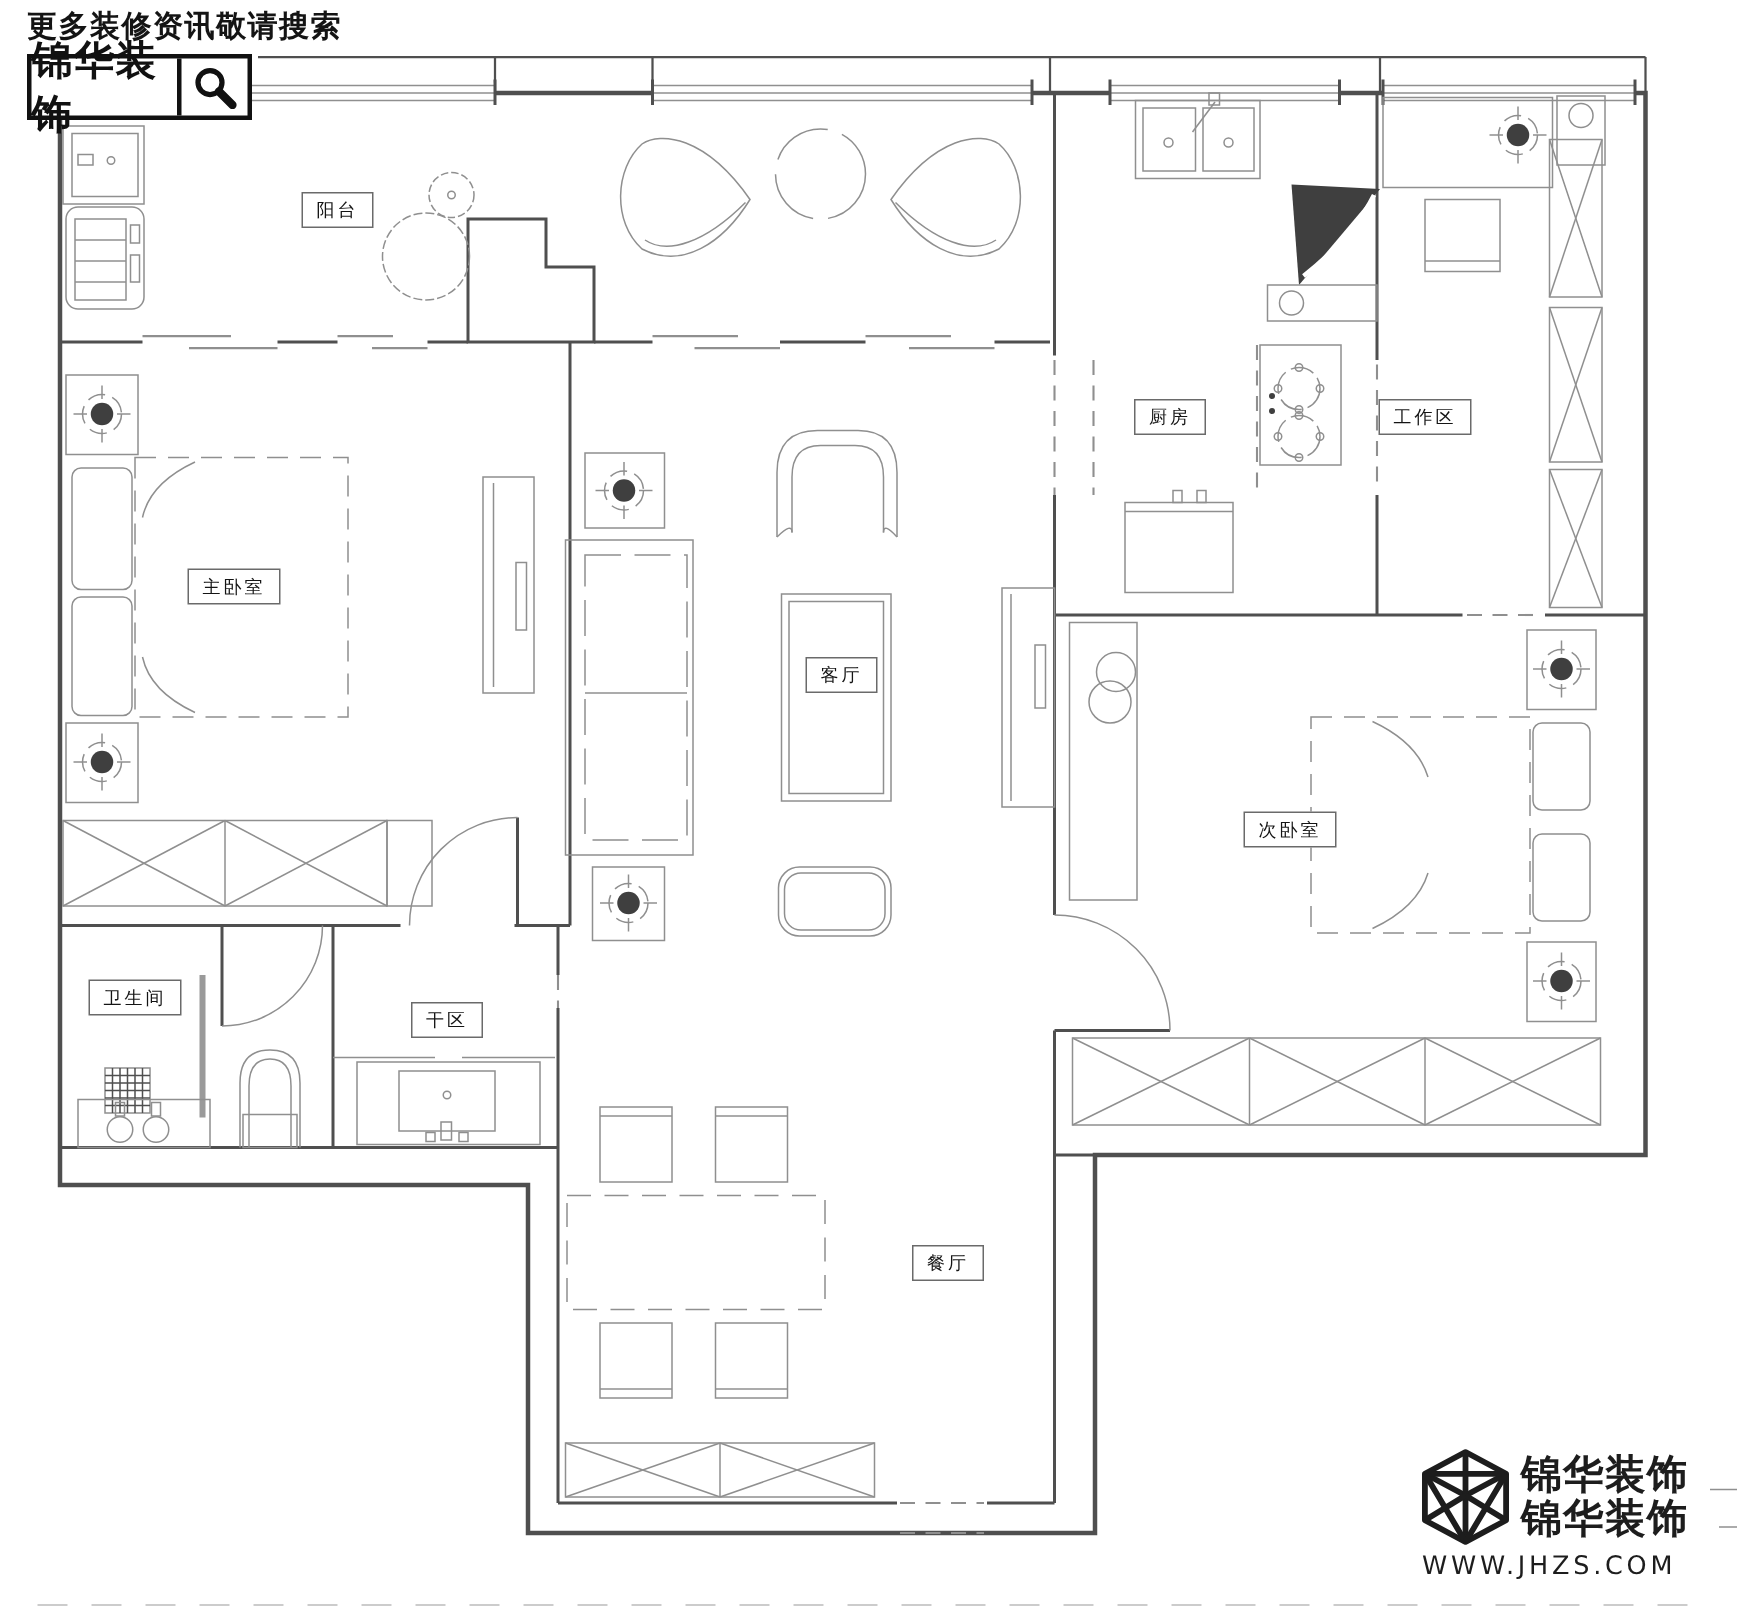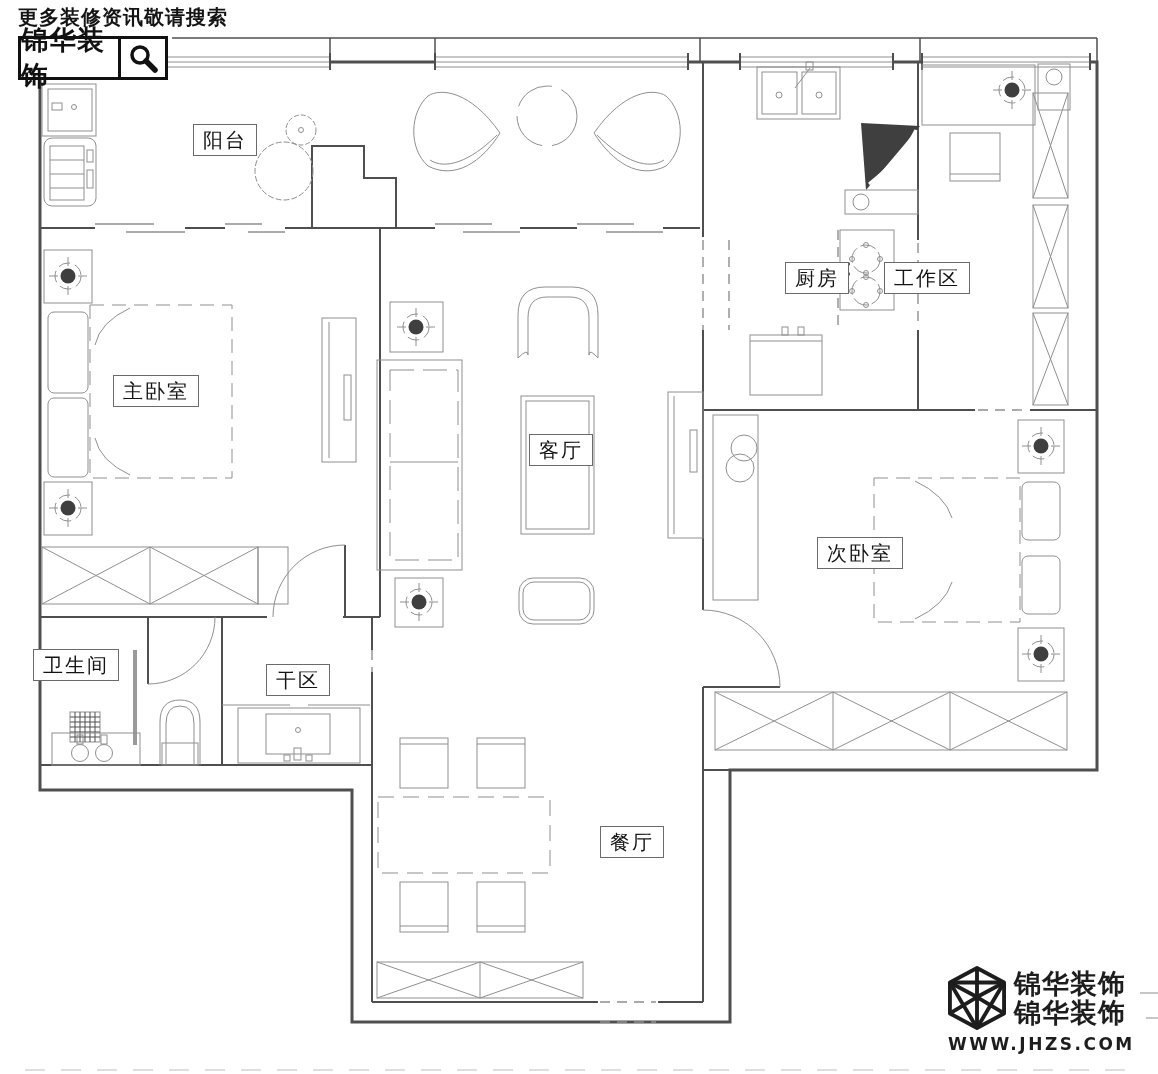--- a/index.html
+++ b/index.html
@@ -11,35 +11,35 @@
   .plan-svg{position:absolute;left:0;top:0;}
   
   .w{stroke:var(--wall);fill:none;}
   .f{stroke:var(--furn);fill:none;}
   .dkf{fill:var(--dark);stroke:none;}
   .glass{stroke:#9a9a9a;fill:none;}
   
   .room-label{
     position:absolute;transform:translate(-50%,-50%);
     background:var(--paper);border:1.5px solid #6a6a6a;color:var(--ink);
-    font-size:20px;line-height:1;padding:5px 9px;white-space:nowrap;letter-spacing:2px;
+    font-size:12px;line-height:1;padding:5px 9px;white-space:nowrap;letter-spacing:2px;
   }
   
   .tagline{position:absolute;left:18px;top:4px;font-size:20px;font-weight:bold;color:var(--ink);letter-spacing:1px;}
   .brandbox{position:absolute;left:18px;top:36px;width:150px;height:44px;border:3px solid #111;
     background:var(--paper);display:flex;align-items:stretch;box-sizing:border-box;}
   .brandbox .txt{flex:1;display:flex;align-items:center;justify-content:center;
     font-size:27px;font-weight:900;color:#111;letter-spacing:1px;}
   .brandbox .sep{width:3px;background:#111;}
   .brandbox .mag{width:44px;display:flex;align-items:center;justify-content:center;}
   
   .footer{position:absolute;left:948px;top:966px;width:196px;color:#1d1d1d;}
   .footer .row{display:flex;align-items:center;}
   .footer .names{margin-left:8px;font-weight:900;font-size:27px;line-height:1.08;letter-spacing:1px;color:#1d1d1d;}
-  .footer .site{margin-top:4px;font-size:17px;font-weight:bold;letter-spacing:2.5px;color:#1d1d1d;}
+  .footer .site{margin-top:4px;font-size:17px;font-weight:normal;letter-spacing:2.5px;color:#1d1d1d;}
 </style>
 </head>
 <body>
 
 <div class="stage">
 
   <svg class="plan-svg" width="1158" height="1074" viewBox="0 0 1158 1074">
     <defs>
       <g id="lamp">
         <circle r="13" class="f" stroke-dasharray="12 5"></circle>
@@ -426,24 +426,24 @@
     <g>
       <line class="f" stroke-dasharray="20 16" opacity="0.6" x1="25" y1="1070" x2="1135" y2="1070"></line>
       <line class="f" x1="1140" y1="993" x2="1158" y2="993"></line>
       <line class="f" x1="1146" y1="1018" x2="1158" y2="1018"></line>
     </g>
   </svg>
 
   <div class="room-label" style="left:225px;top:140px">阳台</div>
   <div class="room-label" style="left:156px;top:391px">主卧室</div>
   <div class="room-label" style="left:561px;top:450px">客厅</div>
-  <div class="room-label" style="left:817px;top:278px">厨房</div>
-  <div class="room-label" style="left:927px;top:278px">工作区</div>
+  <div class="room-label" style="left:780px;top:278px">厨房</div>
+  <div class="room-label" style="left:950px;top:278px">工作区</div>
   <div class="room-label" style="left:860px;top:553px">次卧室</div>
-  <div class="room-label" style="left:76px;top:665px">卫生间</div>
+  <div class="room-label" style="left:90px;top:665px">卫生间</div>
   <div class="room-label" style="left:298px;top:680px">干区</div>
   <div class="room-label" style="left:632px;top:842px">餐厅</div>
 
   <div class="tagline">更多装修资讯敬请搜索</div>
   <div class="brandbox">
     <div class="txt">锦华装饰</div>
     <div class="sep"></div>
     <div class="mag">
       <svg width="30" height="30" viewBox="0 0 30 30">
         <circle cx="12" cy="12" r="8" fill="none" stroke="#111" stroke-width="3.5"></circle>

